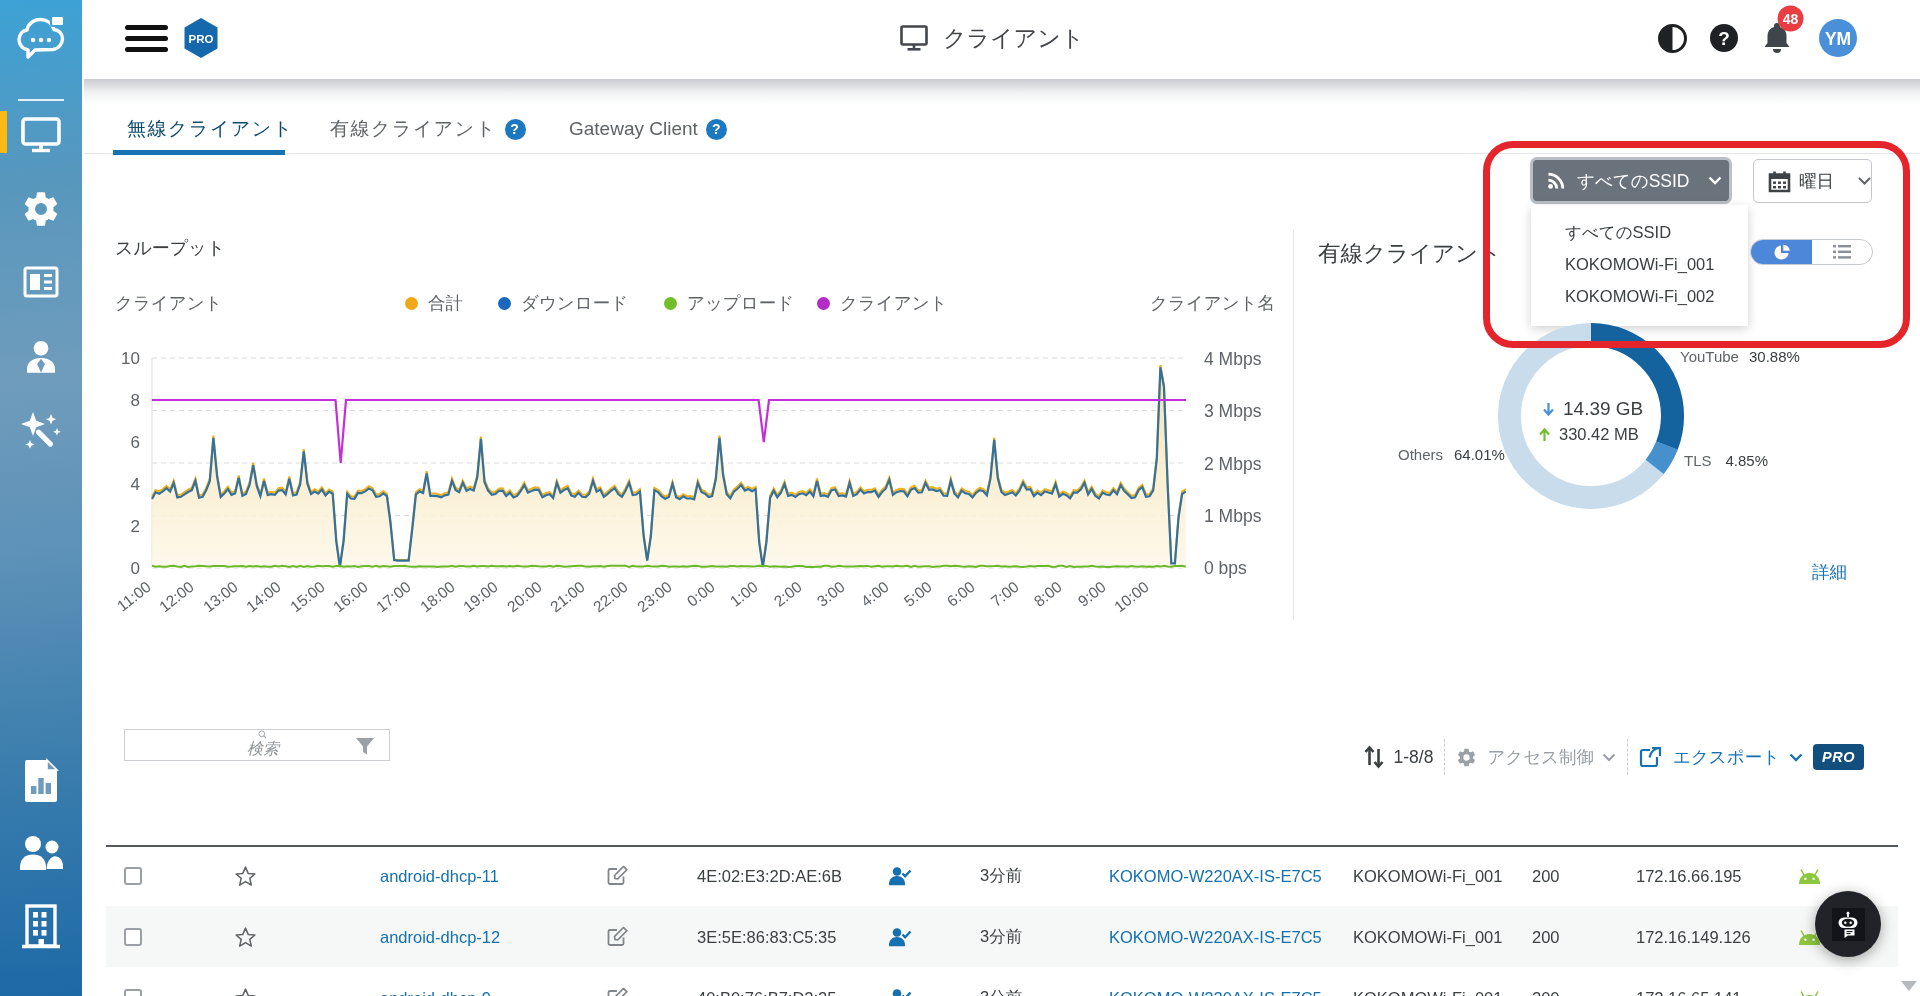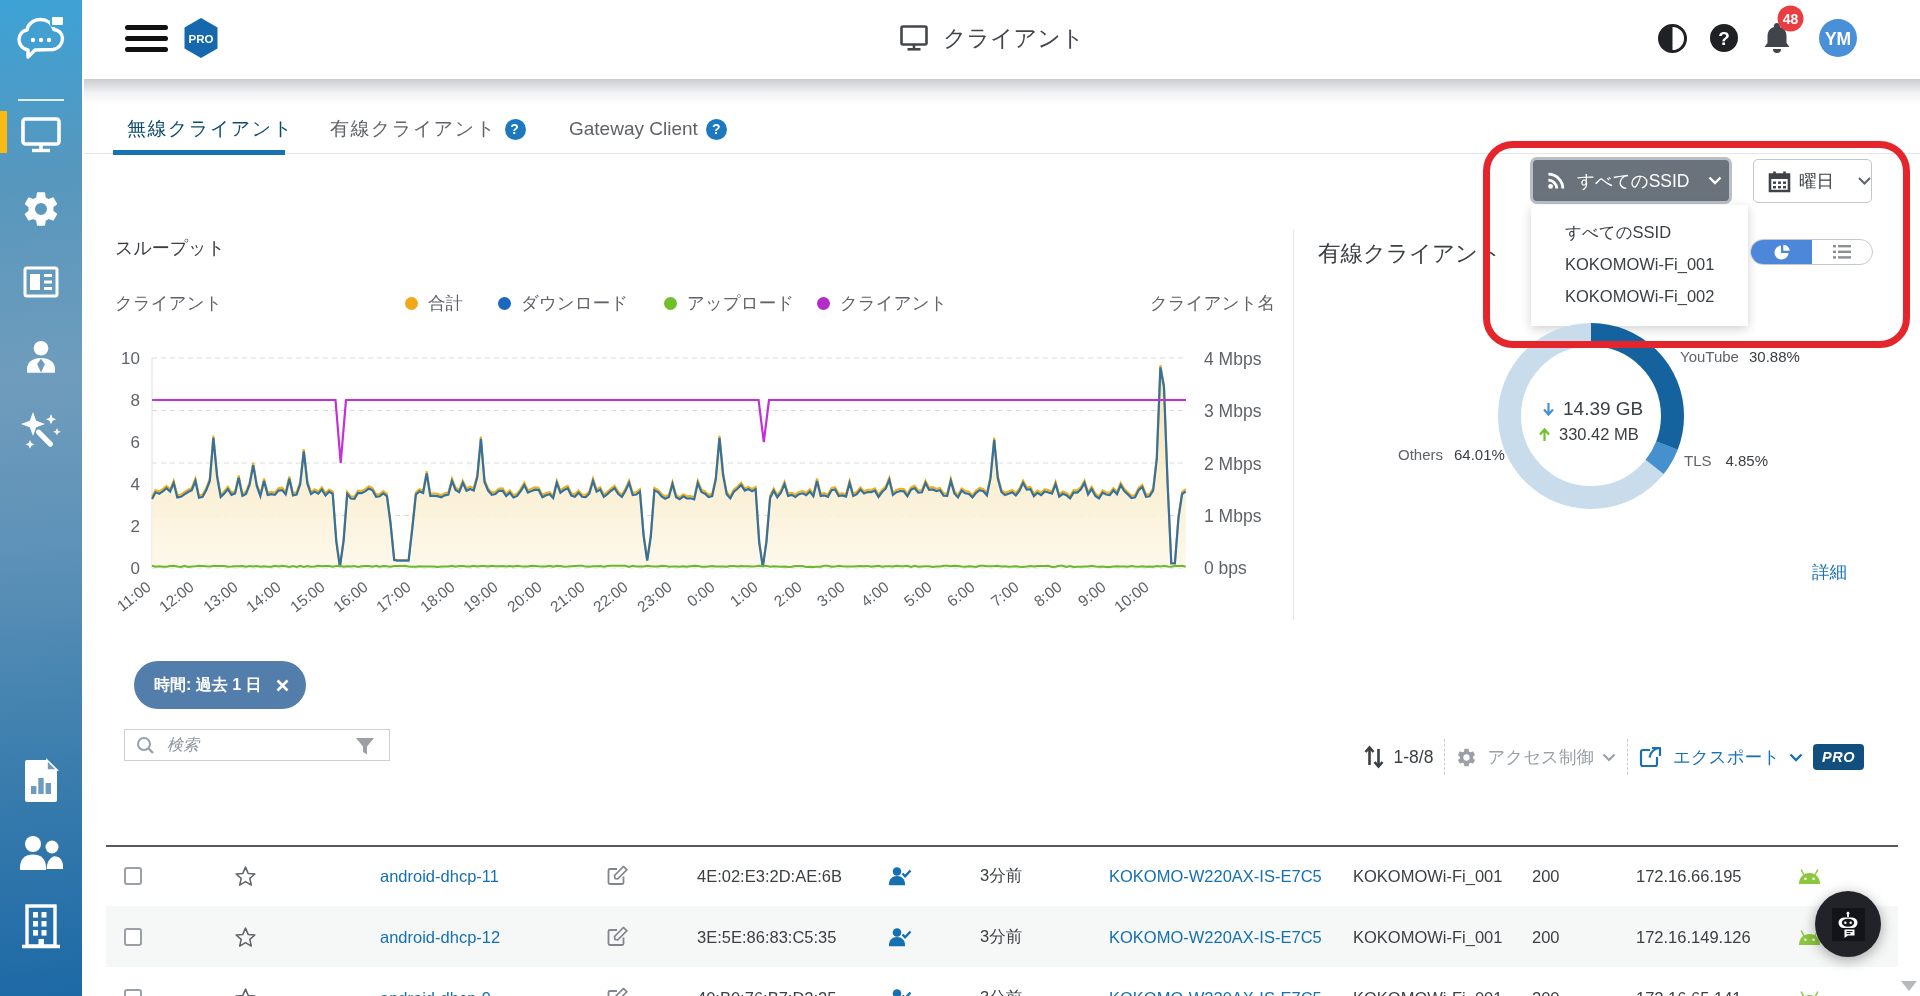--- a/index.html
+++ b/index.html
@@ -58,21 +58,21 @@
 
 #toggle { position:absolute; left:1750px; top:239px; width:123px; height:26px; border-radius:13px;
   border:1px solid #c6cacd; background:#fff; overflow:hidden; display:flex; }
 #toggle .half { width:50%; height:100%; display:flex; align-items:center; justify-content:center; }
 #toggle .on { background:#4c87d9; }
 
 
 #chip { position:absolute; left:134px; top:661px; height:48px; padding:0 16px 0 20px; background:#537dab;
   border-radius:24px; display:flex; align-items:center; color:#fff; font-size:16px; font-weight:bold; white-space:nowrap; }
 #search { position:absolute; left:124px; top:729px; width:266px; height:32px; border:1px solid #cdd0d3; background:#fff;
-  display:flex; align-items:center; }
+  display:flex; align-items:center;flex-direction:column; }
 #search .ph { font-size:16px; color:#8f959b; font-style:italic; margin-left:12px; }
 
 
 #tctrl { position:absolute; right:56px; top:741px; height:32px; display:flex; align-items:center; font-size:17.5px; }
 .dashsep { width:0; height:36px; border-left:1px dashed #c9cdd1; margin:0 11px; }
 #probadge { background:#134f7e; color:#fff; font-style:italic; font-weight:bold; font-size:14.5px;
   padding:5px 9px; border-radius:4px; margin-left:10px; letter-spacing:0.5px; }
 
 
 #thead { position:absolute; left:106px; top:812px; width:1792px; height:34px; font-size:16.5px; font-weight:bold; color:#3c4043; }
@@ -395,25 +395,20 @@
             <rect x="5" y="0" width="13" height="2.4"></rect>
             <rect x="0" y="5.6" width="3" height="2.4"></rect>
             <rect x="5" y="5.6" width="13" height="2.4"></rect>
             <rect x="0" y="11.2" width="3" height="2.4"></rect>
             <rect x="5" y="11.2" width="13" height="2.4"></rect>
           </g>
         </svg>
   </div>
 </div>
 
-<div id="chip">時間: 過去 1 日
-  <svg width="15" height="15" viewBox="0 0 15 15" style="margin-left:13px;">
-        <path d="M2.5 2.5 L12.5 12.5 M12.5 2.5 L2.5 12.5" stroke="#fff" stroke-width="2.6"></path>
-      </svg>
-</div>
 <div id="search">
   <svg width="19" height="19" viewBox="0 0 19 19" style="margin-left:11px;">
         <circle cx="8" cy="8" r="6" fill="none" stroke="#9aa0a6" stroke-width="2"></circle>
         <line x1="12.5" y1="12.5" x2="17" y2="17" stroke="#9aa0a6" stroke-width="2.4"></line>
       </svg>
   <span class="ph">検索</span>
   <svg width="20" height="19" viewBox="0 0 20 19" style="position:absolute; right:14px; top:7px;">
         <path d="M1 1 h18 l-7 8.5 v8 l-4-2.5 v-5.5 Z" fill="#9aa0a6"></path>
       </svg>
 </div>

